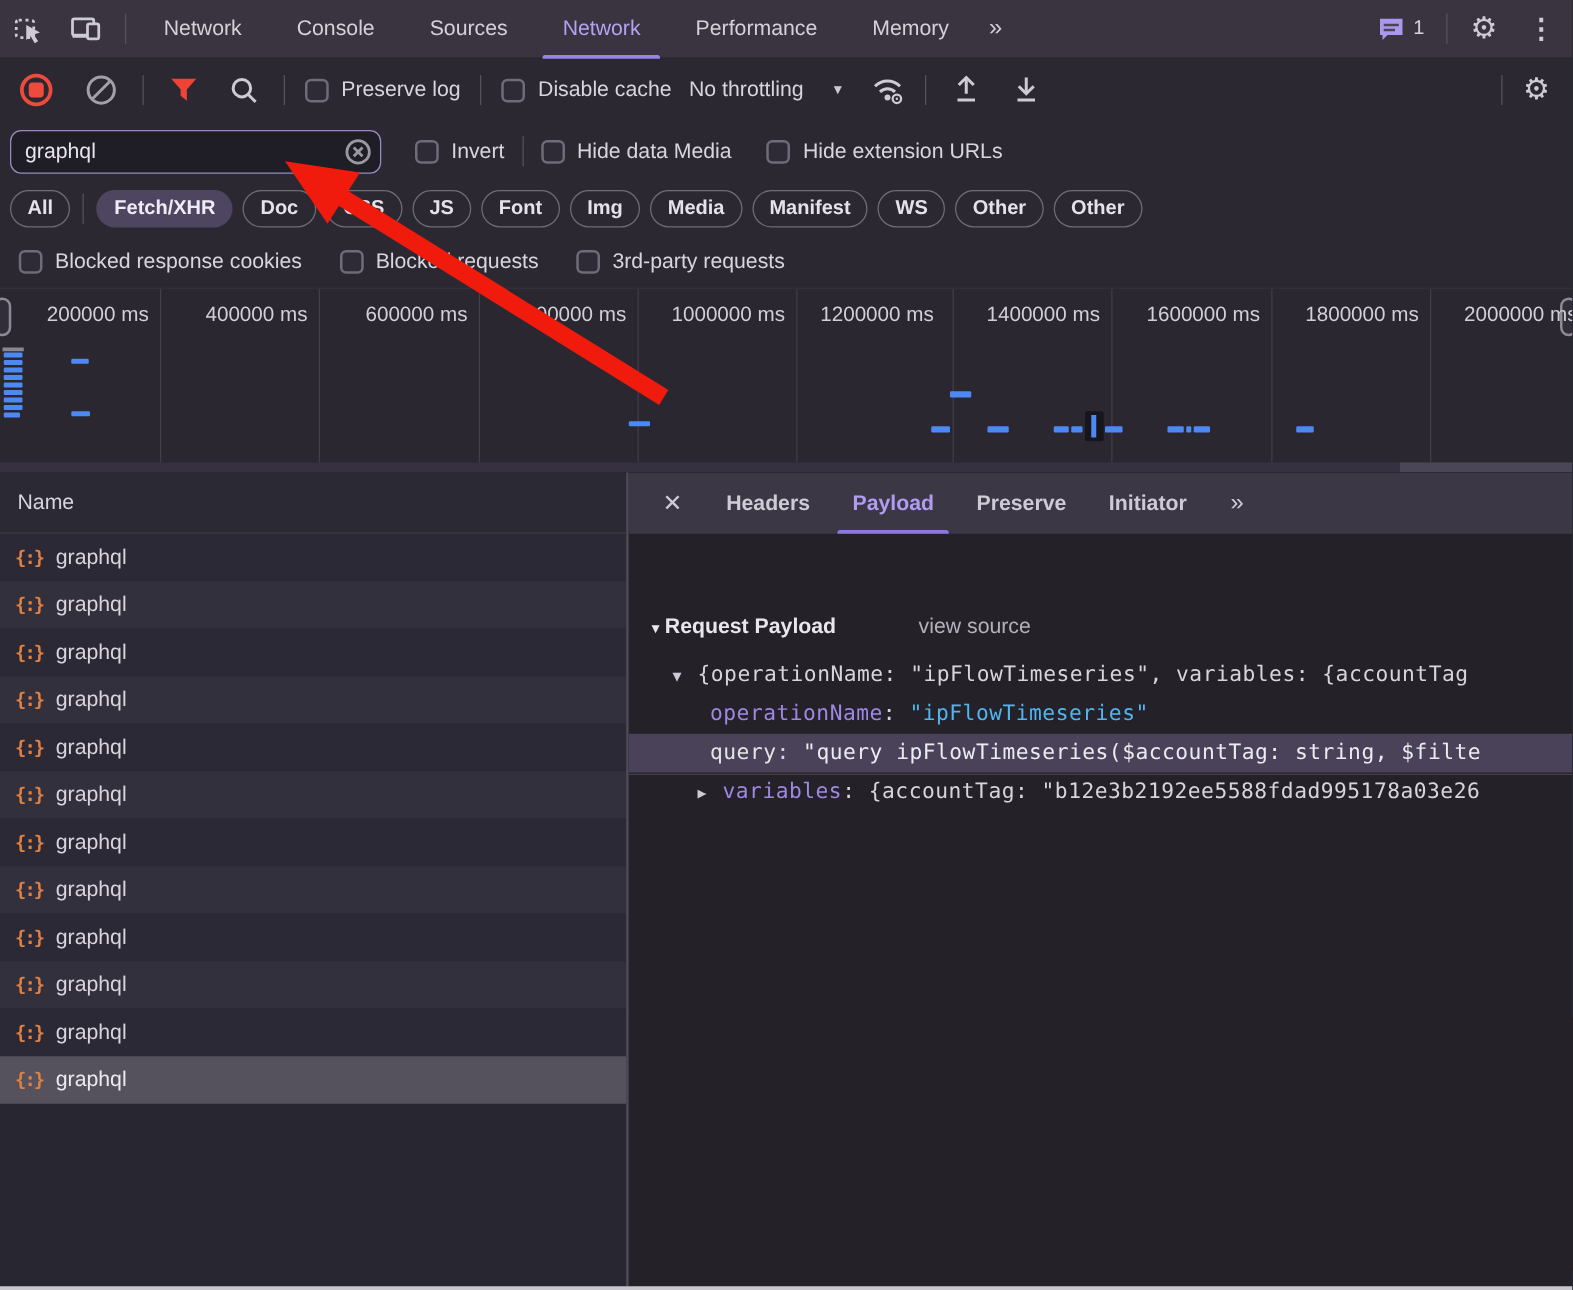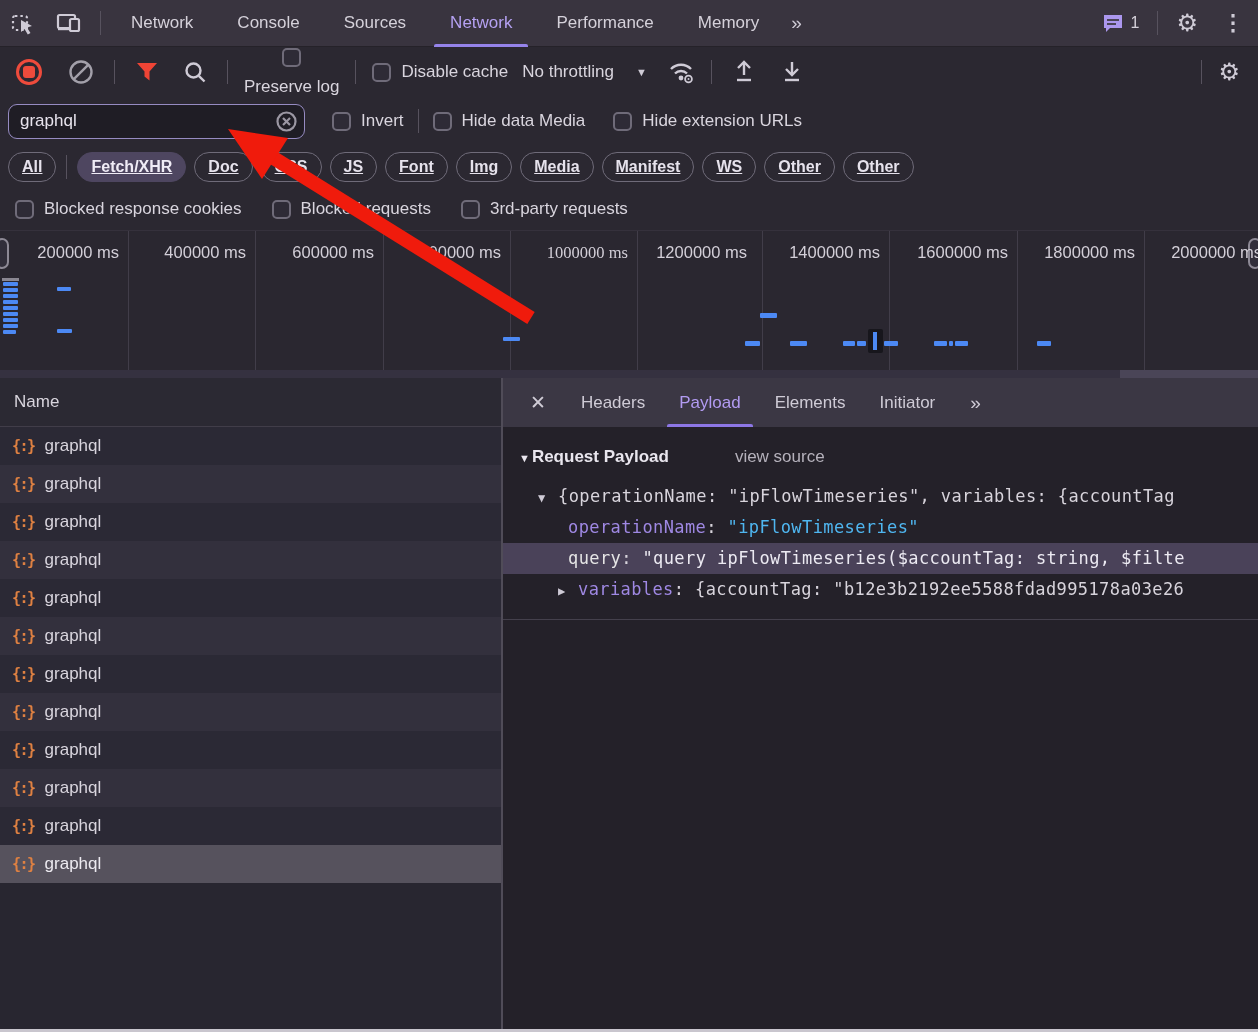--- a/index.html
+++ b/index.html
@@ -45,21 +45,21 @@
   #filter-input-wrap { width:297px; height:35px; margin-left:8px; border:1.5px solid #968bc2;
     border-radius:9px; background:#1f1d25; display:flex; align-items:center; position:relative; }
   #filter-input { background:transparent; border:none; outline:none; color:#e8e4ee;
     font-size:17px; font-family:"Liberation Sans",sans-serif; padding:0 34px 0 11px; width:100%; }
   #filter-clear { position:absolute; right:7px; top:6px; }
 
   
   #chiprow { left:0; top:146px; width:1258px; height:42px; background:#2b2831;
     display:flex; align-items:center; }
   .chip { height:30px; border:1.5px solid #6f6b79; border-radius:16px; display:flex; align-items:center;
-    padding:0 13px; font-size:16px; font-weight:600; color:#e6e2ec; margin-right:8px; flex:0 0 auto;text-decoration:underline; }
+    padding:0 13px; font-size:16px; font-weight:600; color:#e6e2ec; margin-right:8px; flex:0 0 auto; }
   .chip.active { background:#4e4660; border-color:#4e4660; color:#f0ecf6; }
   .chip:first-child { margin-left:8px; }
 
   
   #optrow { left:0; top:188px; width:1258px; height:42px; background:#2b2831;
     display:flex; align-items:center; gap:30px; padding-left:15px; }
 
   
   #timeline { left:0; top:230px; width:1258px; height:148px; background:#2a2730;
     overflow:hidden; border-top:1px solid #35313c; }
@@ -87,31 +87,31 @@
     font-size:17px; color:#d9d5de; }
   .req-row.odd { background:#2b2935; }
   .req-row.even { background:#33303d; }
   .req-row.selected { background:#56525d; color:#eceaf0; }
   .json-ic { font-family:"DejaVu Sans Mono",monospace; font-size:15px; font-weight:bold;
     color:#df8142; letter-spacing:-1.5px; }
 
   #detail-tabs { height:49px; background:#3b3744; display:flex; align-items:center; }
   .close-x { font-size:19px; color:#d0ccd6; padding:0 18px 0 27px; }
   .d-tab { height:49px; display:flex; align-items:center; padding:0 17px; font-size:17px;
-    color:#cfcbd6; position:relative; }
+    color:#cfcbd6; position:relative;font-weight:bold; }
   .d-tab.active { color:#b29bf2; }
   .d-tab.active::after { content:""; position:absolute; left:5px; right:5px; bottom:0;
     height:3px; background:#8d77e6; border-radius:2px 2px 0 0; }
 
   #payload-area { flex:1; position:relative; font-family:"DejaVu Sans Mono",monospace; }
   #payload-head { display:flex; align-items:baseline; margin:20px 0 14px 16px;
     font-family:"Liberation Sans",sans-serif; }
   #payload-title { font-size:17px; font-weight:bold; color:#e9e6ee; }
   #payload-tri { font-size:11px; color:#e9e6ee; margin-right:2px; }
-  #view-source { font-size:17px; color:#b5b1bb; margin-left:66px; }
+  #view-source { font-size:17px; color:#b5b1bb; margin-left:66px;margin-top:44px; }
   .p-row { height:31px; line-height:31px; white-space:nowrap; overflow:hidden;
     font-size:17px; letter-spacing:0.4px; color:#d8d4dc; }
   .p-row .tri { display:inline-block; width:20px; color:#cfcbd6; font-size:12px; }
   .p-key { color:#9f88e3; }
   .p-colon { color:#d8d4dc; }
   .v-string { color:#4fb6f0; }
   .v-plain { color:#d8d4dc; }
   .p-row.selected { background:#4a4259; }
   .p-row.selected .p-key { color:#e5e5e5; }
   .p-row.selected .v-plain { color:#eceaf2; }
@@ -181,21 +181,21 @@
       <path d="M2 3 h20 l-7.5 8.5 v9 l-5 -4 v-5 z" fill="#ef4435"></path>
     </svg>
   </span>
   <span class="icon-btn">
     <svg class="ic" width="24" height="24" viewBox="0 0 24 24">
       <circle cx="10.5" cy="10.5" r="7" fill="none" stroke="#cfcbd6" stroke-width="2.4"></circle>
       <line x1="15.8" y1="15.8" x2="21.5" y2="21.5" stroke="#cfcbd6" stroke-width="2.4"></line>
     </svg>
   </span>
   <span class="vsep"></span>
-  <label class="cb-row" style="margin-left:8px;flex-direction:column;">
+  <label class="cb-row" style="margin-left:8px;">
     <span class="cb"></span>
     <span>Preserve log</span>
   </label>
   <span class="vsep" style="margin:0 16px;"></span>
   <label class="cb-row">
     <span class="cb"></span>
     <span>Disable cache</span>
   </label>
   <span class="throttle">
     <span>No throttling</span>
@@ -293,21 +293,21 @@
   <span class="t-pill" style="left:1248px;"></span>
 <div class="grid-line" style="left: 128px;"></div>
     <div class="t-label" style="right: 1139px;">200000 ms</div>
     <div class="grid-line" style="left: 255px;"></div>
     <div class="t-label" style="right: 1012px;">400000 ms</div>
     <div class="grid-line" style="left: 383px;"></div>
     <div class="t-label" style="right: 884px;">600000 ms</div>
     <div class="grid-line" style="left: 510px;"></div>
     <div class="t-label" style="right: 757px;">800000 ms</div>
     <div class="grid-line" style="left: 637px;"></div>
-    <div class="t-label" style="right: 630px; font-family: Liberation Serif, serif;">1000000 ms</div>
+    <div class="t-label" style="right: 630px;">1000000 ms</div>
     <div class="grid-line" style="left: 762px;"></div>
     <div class="t-label" style="right: 511px;">1200000 ms</div>
     <div class="grid-line" style="left: 889px;"></div>
     <div class="t-label" style="right: 378px; text-align: center;">1400000 ms</div>
     <div class="grid-line" style="left: 1017px;"></div>
     <div class="t-label" style="right: 250px;">1600000 ms</div>
     <div class="grid-line" style="left: 1144px;"></div>
     <div class="t-label" style="right: 123px;">1800000 ms</div>
     <div class="t-label" style="right: -4px;">2000000 ms</div>
     <div class="t-cap" style="left: 2px; top: 47px; width: 17px; height: 3px;"></div>
@@ -394,21 +394,21 @@
         </div>
       </div>
   </div>
   <div id="pane-divider"></div>
   <div id="right-pane">
     <div id="detail-tabs">
       <span class="close-x">✕</span>
       <div id="d-tabs" style="display:flex;">
           <div class="d-tab">Headers</div>
           <div class="d-tab active">Payload</div>
-          <div class="d-tab">Elements</div>
+          <div class="d-tab">Preserve</div>
           <div class="d-tab">Initiator</div>
         </div>
       <span class="chev" style="margin-left:8px;">»</span>
     </div>
     <div id="payload-area">
       <div id="payload-head">
         <span id="payload-tri">▼</span>
         <span id="payload-title">Request Payload</span>
         <span id="view-source">view source</span>
       </div>

